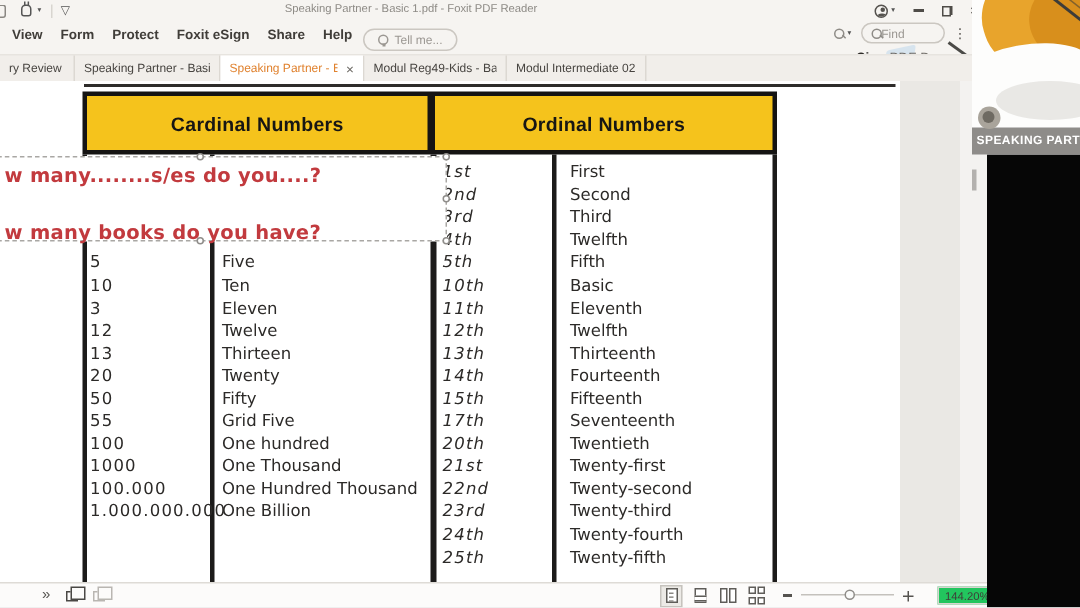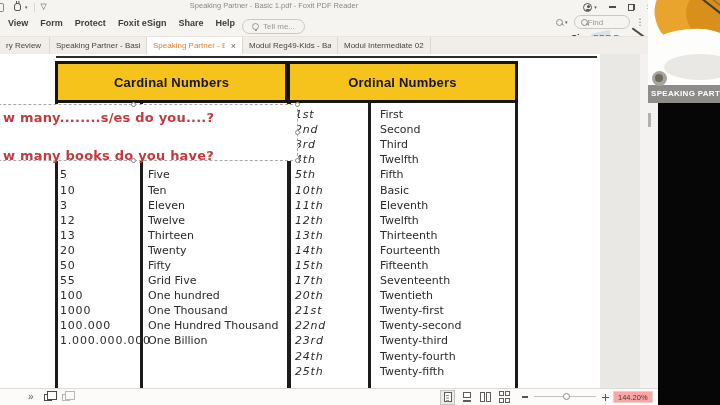--- a/index.html
+++ b/index.html
@@ -122,21 +122,21 @@
   .pgpair .pg{width:5px;}
   .pgquad{display:grid;grid-template-columns:5px 5px;grid-template-rows:5px 5px;gap:1.2px;}
   .pgquad div{border:1px solid #5f5d59;background:#fff;}
   .minus{width:6px;height:1.4px;background:#55534f;margin-left:6px;}
   .slider{position:relative;width:62px;height:16px;margin:0 2px;}
   .slider .track{position:absolute;left:0;right:0;top:7.4px;height:1px;background:#c4c1bc;}
   .slider .thumb{position:absolute;left:29px;top:4px;width:7px;height:7px;border:1px solid #8f8c88;border-radius:50%;background:#fbfbfa;}
   .plus{position:relative;width:7px;height:7px;}
   .plus::before{content:"";position:absolute;left:0;top:3px;width:7px;height:1.4px;background:#55534f;}
   .plus::after{content:"";position:absolute;left:3px;top:0;width:1.4px;height:7px;background:#55534f;}
-  .zoombox{height:12px;border:1px solid #d8d5d0;background:#fca5a5;display:flex;align-items:center;padding:0 4px;font-size:7.5px;color:#3f3c38;margin-left:0;}
+  .zoombox{height:12px;border:1px solid #d8d5d0;background:#22c55e;display:flex;align-items:center;padding:0 4px;font-size:7.5px;color:#3f3c38;margin-left:12px;}
   .zcaret{font-size:5px;color:#85827d;margin-left:4px;}
   .fit{width:10px;height:10px;position:relative;margin-left:5px;}
   .fit i{position:absolute;width:3px;height:3px;border:0 solid #5f5d59;}
   .fit .c1{left:0;top:0;border-left-width:1.3px;border-top-width:1.3px;}
   .fit .c2{right:0;top:0;border-right-width:1.3px;border-top-width:1.3px;}
   .fit .c3{left:0;bottom:0;border-left-width:1.3px;border-bottom-width:1.3px;}
   .fit .c4{right:0;bottom:0;border-right-width:1.3px;border-bottom-width:1.3px;}
 
   
   .overlay{position:absolute;left:648px;top:0;width:72px;height:309px;}

